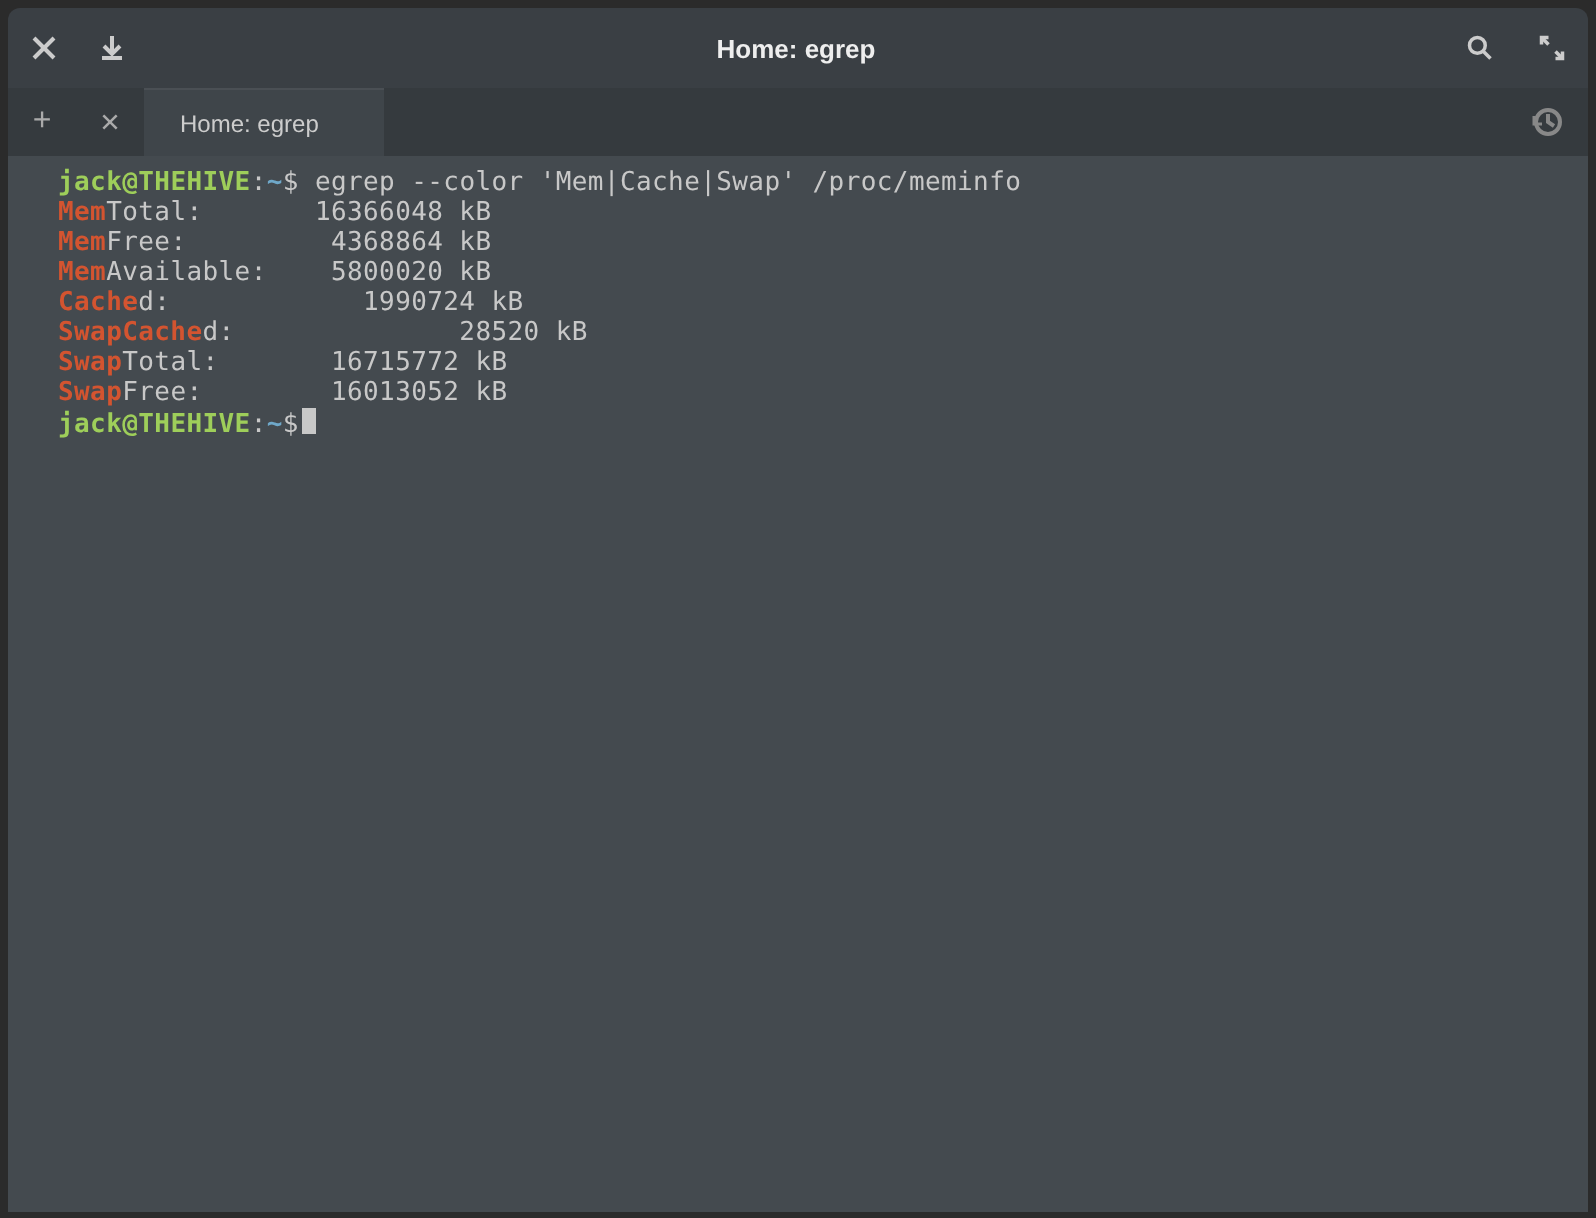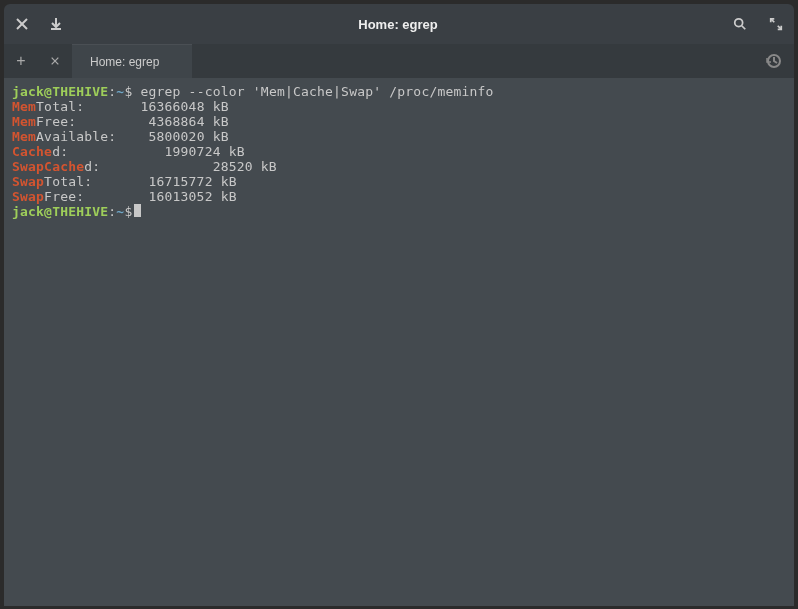--- a/index.html
+++ b/index.html
@@ -63,21 +63,21 @@
       margin-left: auto;
       width: 40px;
       display: flex; align-items: center; justify-content: center;
       color: #888;
     }
     .tabbar-right svg { width: 16px; height: 16px; fill: none; stroke: #888; stroke-width: 2; }
     .terminal {
       background: #444a4f;
       margin: 0 4px 4px 4px;
       height: 528px;
-      padding: 6px 8px;
+      padding: 6px 25px;
       font-family: "DejaVu Sans Mono", "Liberation Mono", monospace;
       font-size: 13px;
       line-height: 15px;
       color: #c8c8c8;
       white-space: pre;
       letter-spacing: 0.2px;
     }
     .green { color: #9ece5a; font-weight: bold; }
     .blue { color: #6fa8c9; font-weight: bold; }
     .red { color: #d35430; font-weight: bold; }

